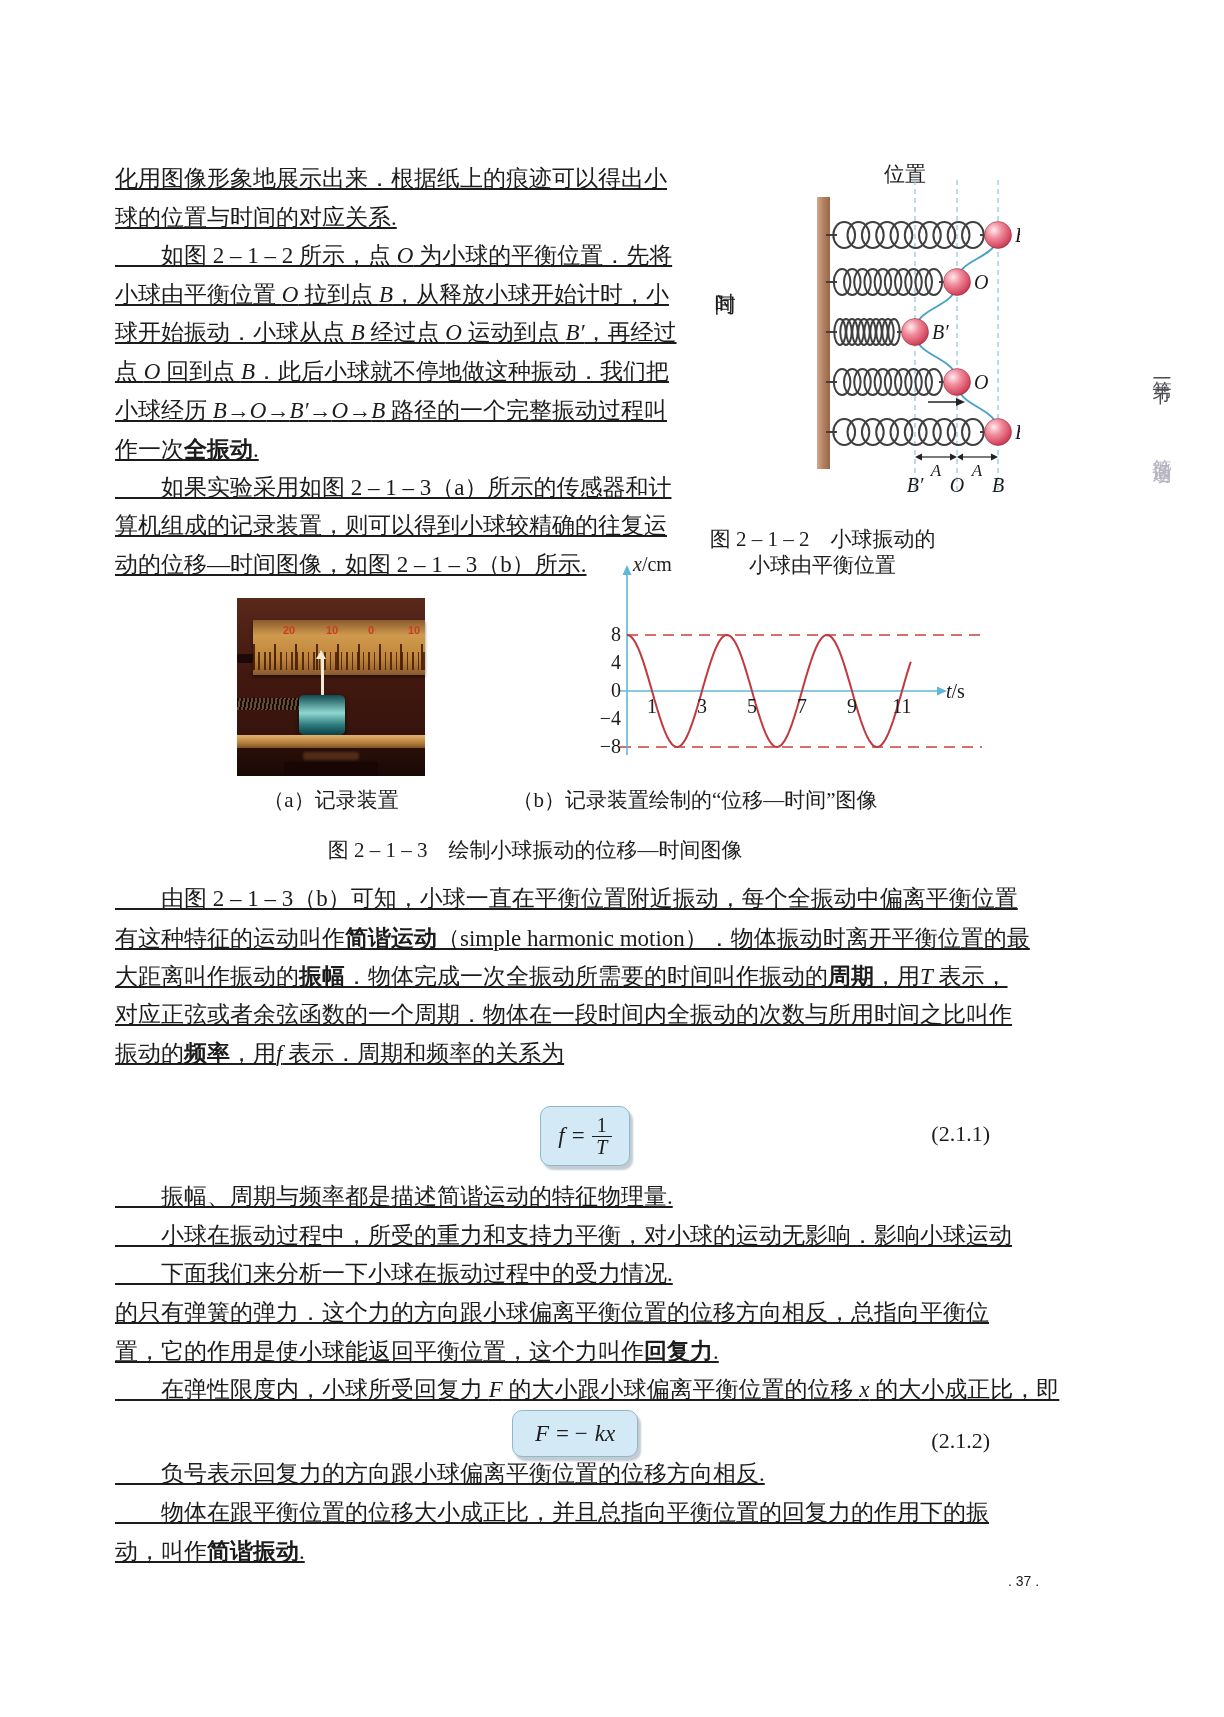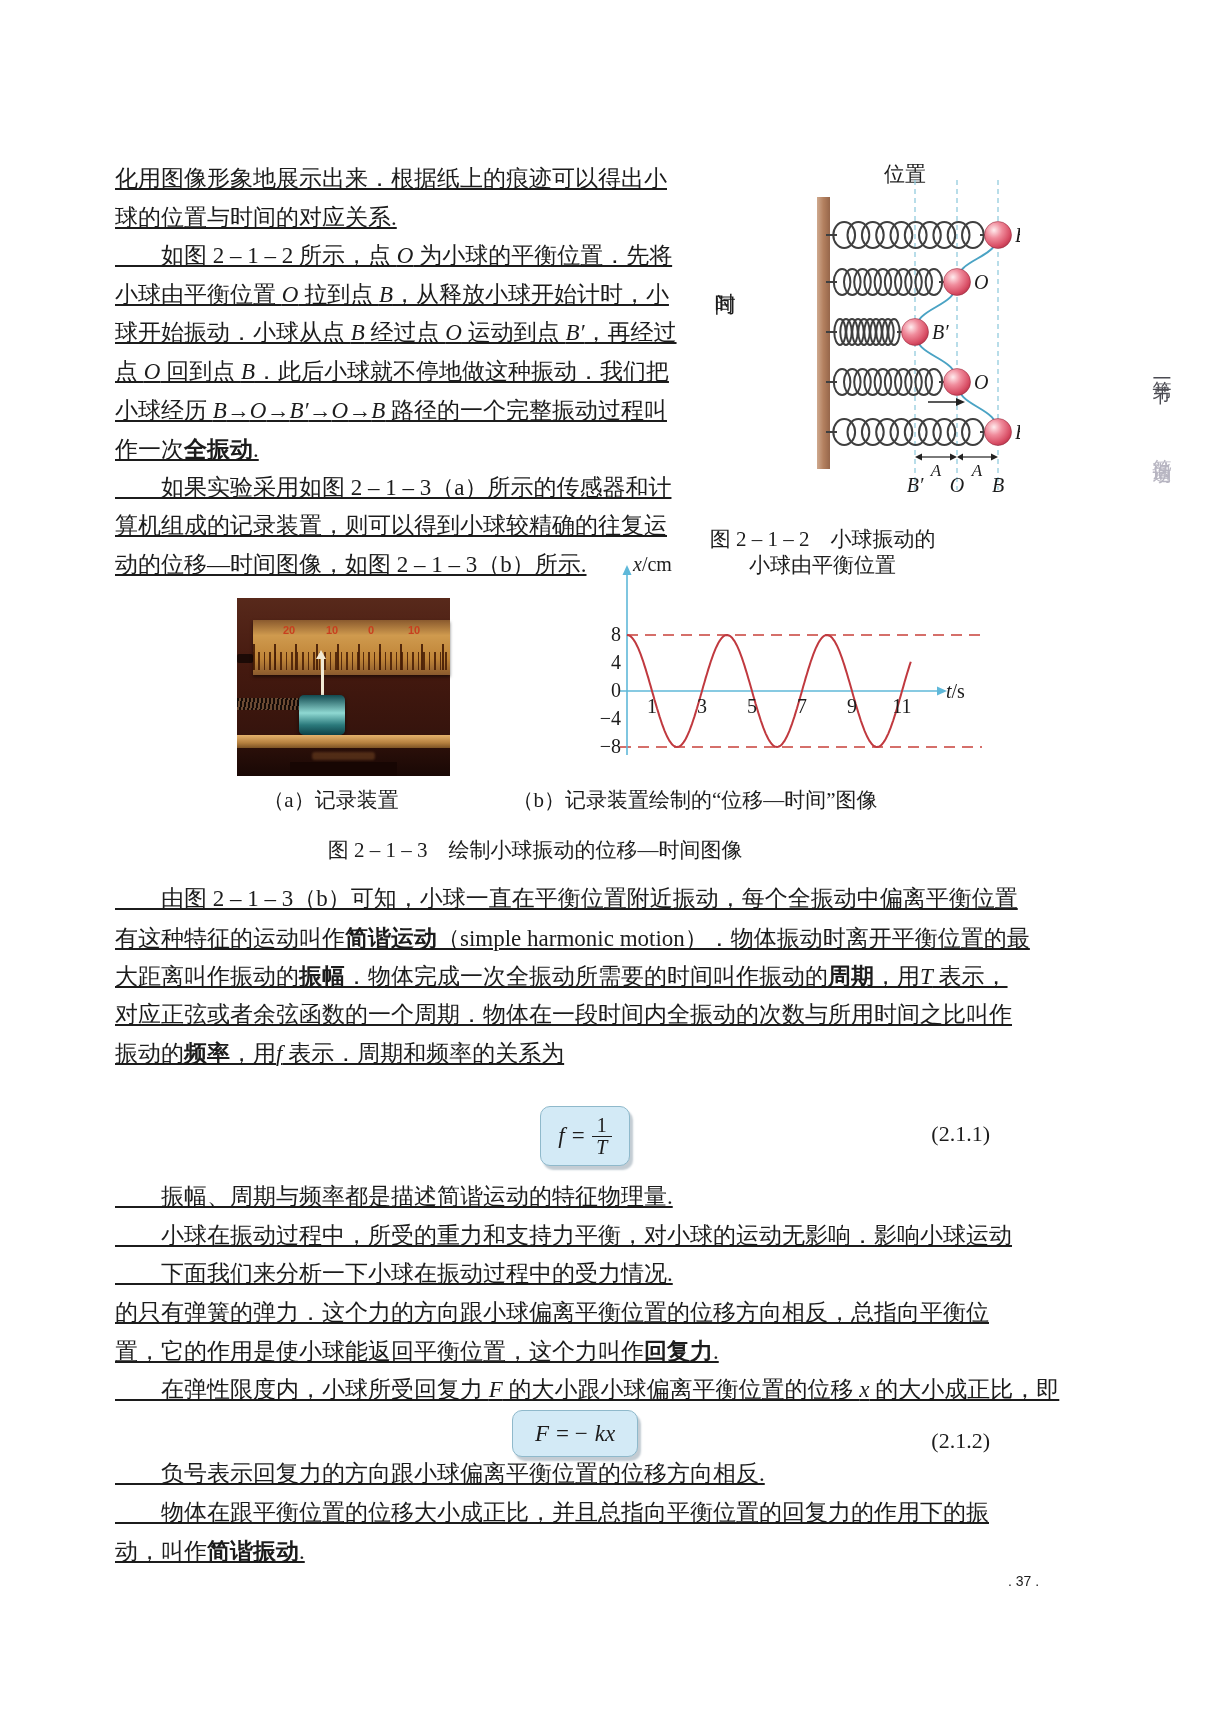--- a/index.html
+++ b/index.html
@@ -15,21 +15,21 @@
          box-shadow:3px 4px 2px #c3ccd3;display:flex;align-items:center;justify-content:center;
          gap:7px;font-size:23px;}
   .frac{display:inline-flex;flex-direction:column;align-items:center;line-height:1.05;font-size:20px;}
   .frac .num{border-bottom:1.6px solid #1c1c1c;padding:0 5px;}
   .eqnum{width:110px;text-align:right;font-size:22px;}
   .vertlabel{writing-mode:vertical-rl;font-family:"Liberation Sans","DejaVu Sans",sans-serif;
              font-size:19px;letter-spacing:2px;}
   .blk{height:24.4px;margin-bottom:2px;}
   .pagenum{font-family:Liberation Sans, sans-serif;font-size:14px;width:110px;}
   
-  .photo{background:linear-gradient(180deg,#58291b 0%,#44190f 40%,#2c100b 100%);padding-left:25px;}
+  .photo{background:linear-gradient(180deg,#58291b 0%,#44190f 40%,#2c100b 100%);}
   .photo .holes{background:#1c0a06;border-radius:2px;}
   .photo .ruler{background:linear-gradient(180deg,#8a5a2e 0%,#cf9a4e 28%,#c08538 70%,#8a5a2e 100%);
                 box-shadow:0 2px 3px rgba(0,0,0,.5);}
   .photo .ruler .rnum{position:absolute;top:4px;font-family:"Liberation Sans",sans-serif;
                       font-size:11px;color:#c8401f;font-weight:bold;}
   .photo .ticks{position:absolute;left:0;right:0;bottom:5px;height:18px;
       background:repeating-linear-gradient(90deg,rgba(70,28,4,.85) 0 1.5px,transparent 1.5px 5.5px);}
   .photo .ticks2{position:absolute;left:0;right:0;bottom:5px;height:26px;
       background:repeating-linear-gradient(90deg,rgba(70,28,4,.9) 0 2px,transparent 2px 21px);}
   .photo .spring{background:repeating-linear-gradient(100deg,#140a06 0 2px,#6b4a33 2px 4px);}

